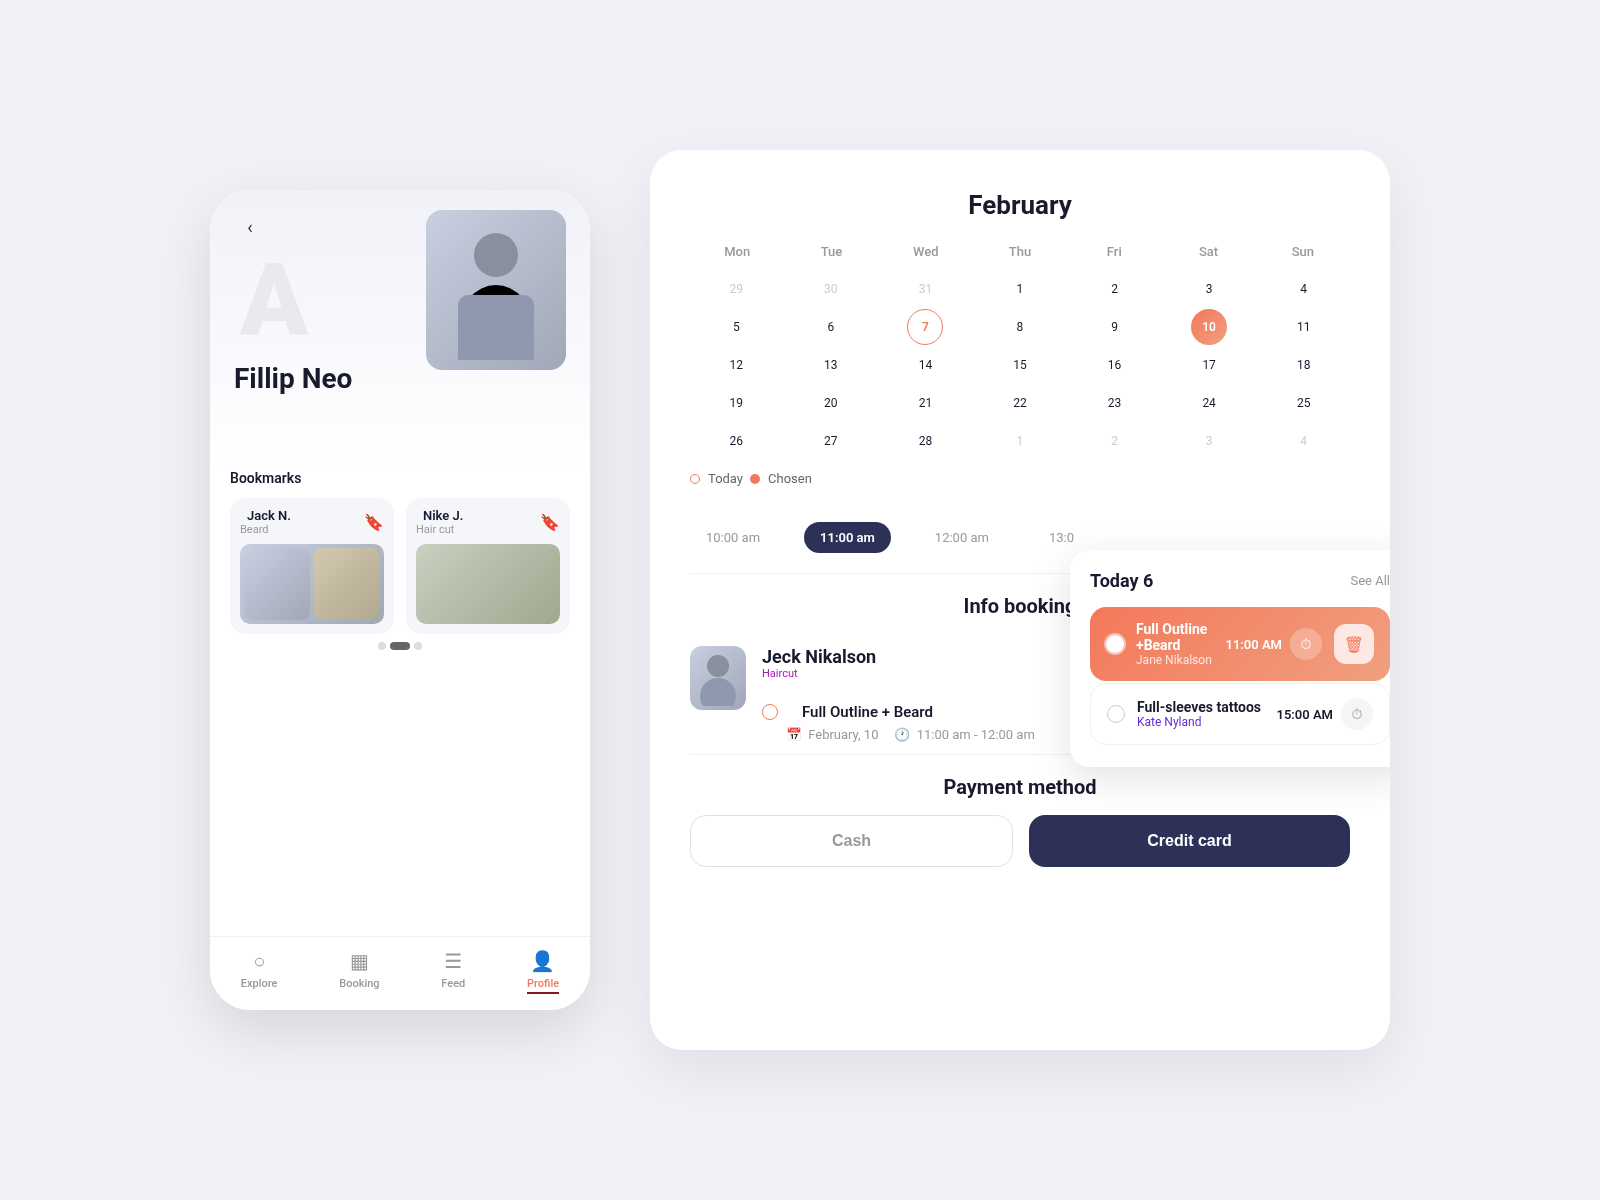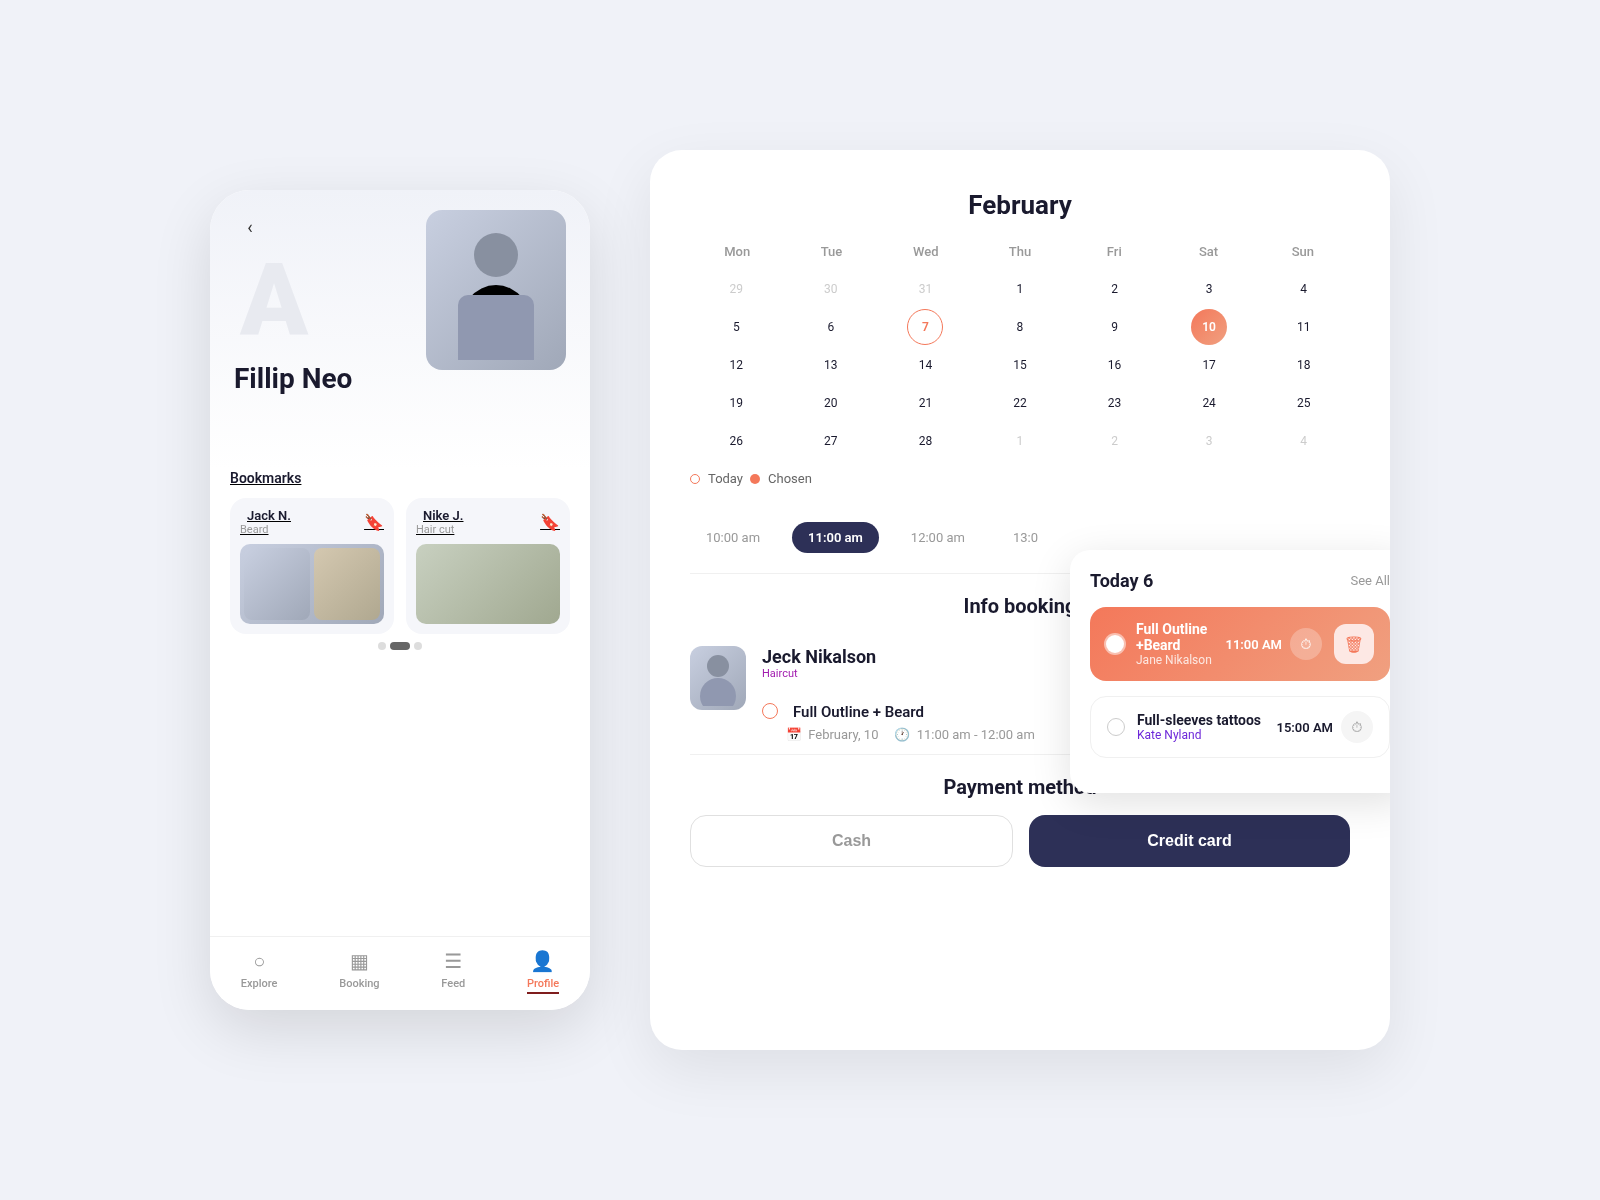--- a/index.html
+++ b/index.html
@@ -126,21 +126,20 @@
       color: #fff;
     }
 
     .grid-tile.active .tile-icon {
       color: #fff;
     }
 
     .bookmarks-section {
       padding: 0 20px;
       flex: 1;
-      text-decoration: underline;
     }
 
     .bookmark-cards {
       display: grid;
       grid-template-columns: 1fr 1fr;
       gap: 12px;
     }
 
     .bookmark-card {
       background: #f5f6fa;
@@ -325,21 +324,21 @@
       background: transparent;
     }
 
     .legend-dot.chosen-dot {
       background: #f4785a;
     }
 
     
     .time-tabs {
       display: flex;
-      gap: 16px;
+      gap: 28px;
       margin: 16px 0;
       overflow-x: auto;
       padding-bottom: 4px;
     }
 
     .time-tab {
       padding: 8px 16px;
       border-radius: 20px;
       font-size: 13px;
       color: #999;
@@ -391,21 +390,22 @@
     }
 
     .booking-type {
       font-size: 11px;
       color: #a21caf;
       margin-bottom: 23px;
     }
 
     .booking-service-row {
       display: flex;
-      gap: 15px;
+      align-items: center;
+      gap: 24px;
       margin-bottom: 6px;
     }
 
     .radio-outline {
       width: 16px;
       height: 16px;
       border-radius: 50%;
       border: 1.5px solid #f4785a;
       flex-shrink: 0;
     }
@@ -510,21 +510,21 @@
 
     .see-all {
       font-size: 13px;
       color: #999;
       cursor: pointer;
     }
 
     .appointment-card {
       border-radius: 16px;
       padding: 14px 16px;
-      margin-bottom: 15px;
+      margin-bottom: 2px;
       display: flex;
       align-items: center;
       gap: 12px;
     }
 
     .appointment-card.highlight {
       background: linear-gradient(135deg, #f4785a, #f0a080);
     }
 
     .appointment-card.plain {

